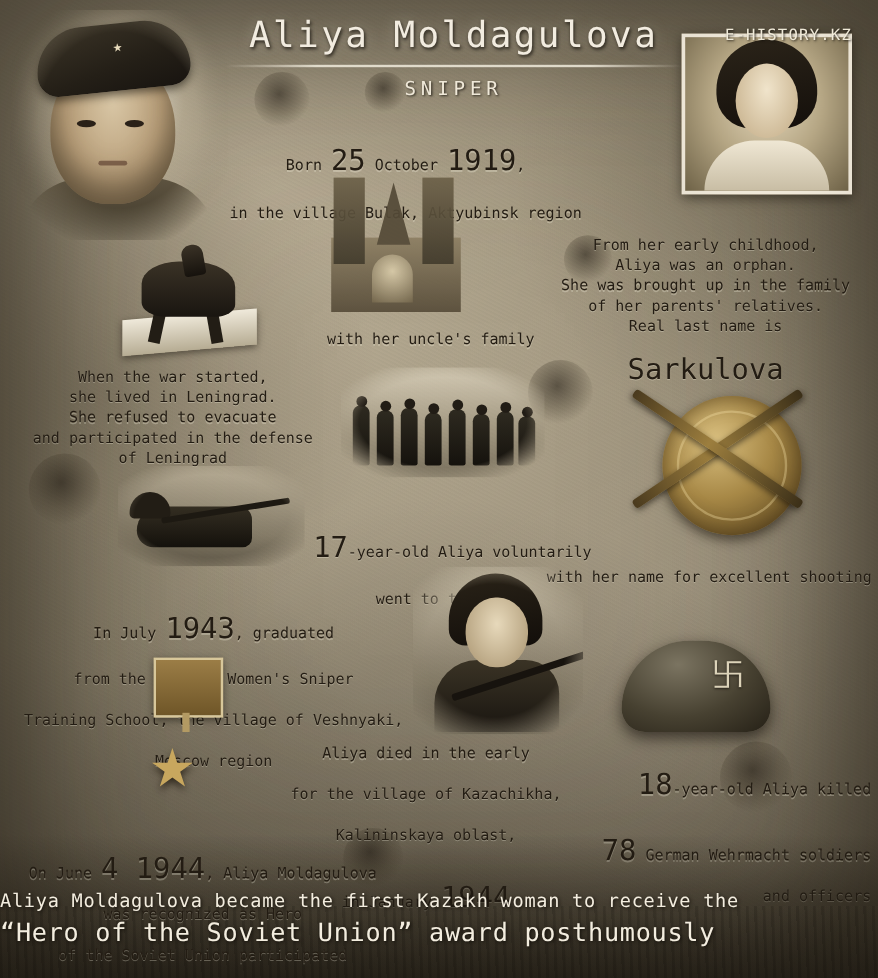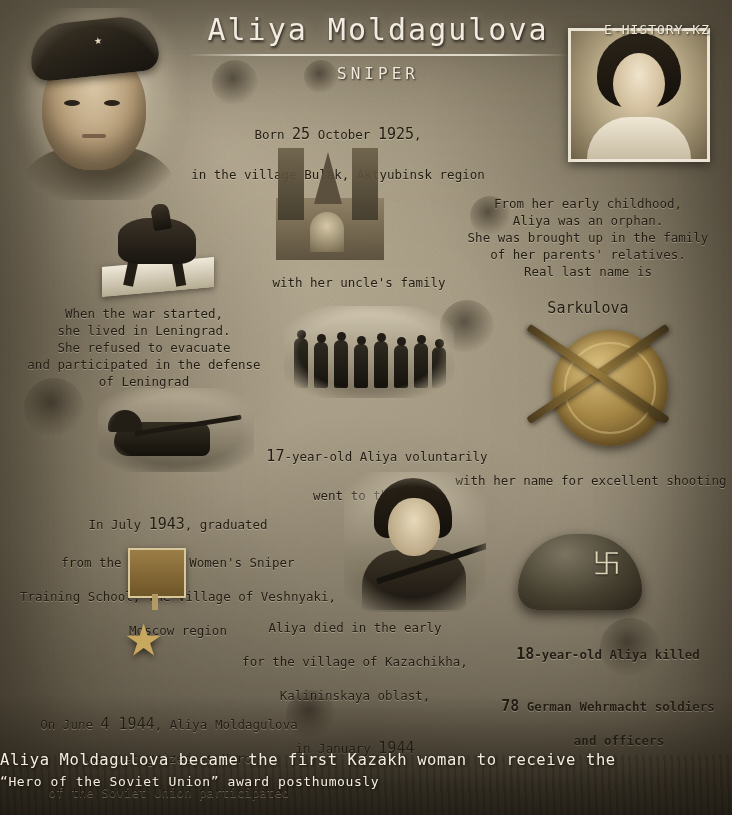--- a/index.html
+++ b/index.html
@@ -81,23 +81,23 @@
   }
 
   
   .txt {
     font-size: 12.5px;
     line-height: 17px;
     color: #231c13;
     text-shadow: 0 1px 0 rgba(255,250,235,0.28);
     white-space: pre-line;
   }
-  .bigger { font-size: 15px; }
+  .bigger { font-size: 24px; }
   .c { text-align: center; }
-  .l { text-align: center; font-weight: bold; }
+  .l { text-align: right; }
 
   
   .portrait-main {
     position: absolute;
     top: 8px; left: 8px;
     width: 182px; height: 192px;
     z-index: 4;
     background:
       radial-gradient(ellipse at 52% 40%, rgba(247,241,228,0.9) 0%, rgba(200,188,162,0.55) 38%, rgba(110,100,80,0.0) 72%),
       linear-gradient(180deg, rgba(40,34,24,0.10), rgba(40,34,24,0.0));
@@ -372,21 +372,21 @@
     z-index: 6;
   }
   .banner .line1 {
     font-size: 15.5px;
     letter-spacing: .6px;
     color: #f3eddf;
     text-shadow: 1px 1px 3px rgba(18,14,9,0.9);
   }
   .banner .line2 {
     margin-top: 5px;
-    font-size: 13px;
+    font-size: 21px;
     letter-spacing: .6px;
     color: #f3eddf;
     text-shadow: 1px 1px 3px rgba(18,14,9,0.9);
   }
   .bottom-shade {
     position: absolute; left: 0; right: 0; bottom: 0; height: 120px;
     background: linear-gradient(180deg, rgba(30,25,17,0) 0%, rgba(30,25,17,0.45) 55%, rgba(22,18,12,0.72) 100%);
     z-index: 5;
   }
   .grass {
@@ -427,21 +427,21 @@
   </div>
 
   <div class="portrait-girl">
     <div class="pg-collar"></div>
     <div class="pg-hair"></div>
     <div class="pg-face"></div>
   </div>
 
   <div class="layer txt c" style="left:158px; top:92px; width:360px;">
     <div>
-      <span>Born </span><span class="bigger">25</span><span> October </span><span class="bigger">1925</span><span>,</span>
+      <span>Born </span><span class="bigger">25</span><span> October </span><span class="bigger">1919</span><span>,</span>
     </div>
     <div style="margin-top:6px;">in the village Bulak, Aktyubinsk region</div>
   </div>
 
   <div class="cathedral">
     <div class="cath-body"></div>
     <div class="cath-t1"></div>
     <div class="cath-t2"></div>
     <div class="cath-spire"></div>
     <div class="cath-win"></div>

